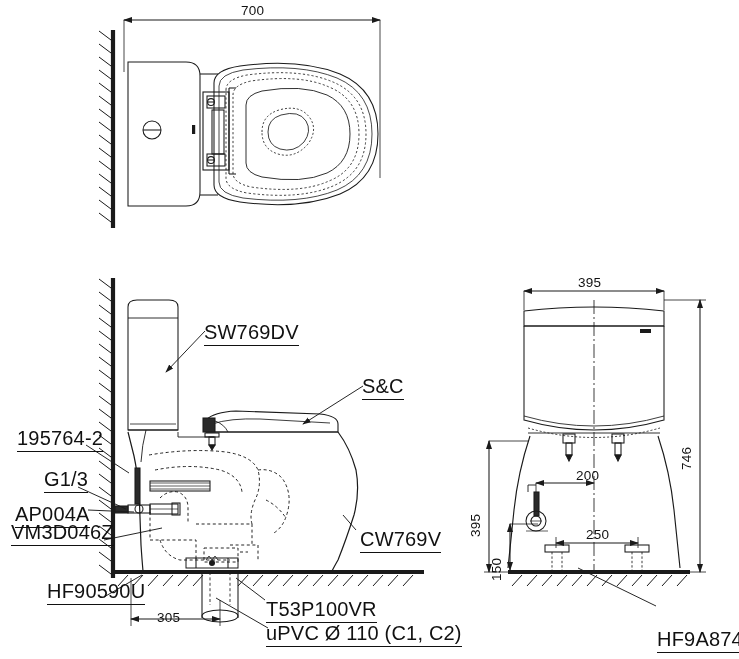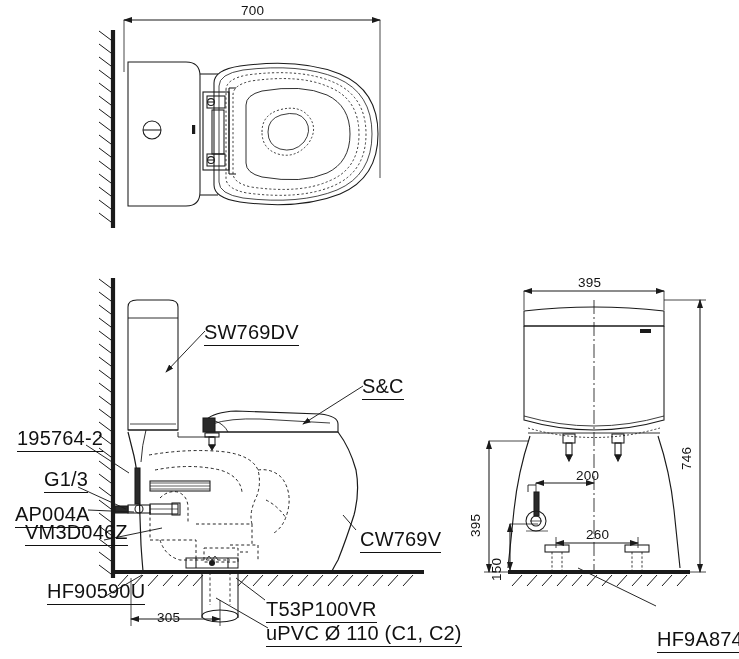--- a/index.html
+++ b/index.html
@@ -364,30 +364,30 @@
 
 <div class="dim" style="left:241px;top:3px;">700</div>
 
 <div class="lbl ul" style="left:204px;top:321px;">SW769DV</div>
 <div class="lbl ul" style="left:362px;top:375px;">S&amp;C</div>
 <div class="lbl ul" style="left:360px;top:528px;">CW769V</div>
 
 <div class="lbl ul" style="left:17px;top:427px;">195764-2</div>
 <div class="lbl ul" style="left:44px;top:468px;">G1/3</div>
 <div class="lbl ul" style="left:15px;top:491px;margin-top:12px;">AP004A</div>
-<div class="lbl ul" style="left:25px;top:521px;">VM3D046Z</div>
+<div class="lbl ul" style="left:11px;top:521px;">VM3D046Z</div>
 <div class="lbl ul" style="left:19px;top:580px;margin-left:28px;">HF90590U</div>
 
 <div class="lbl ul" style="left:266px;top:598px;">T53P100VR</div>
 <div class="lbl ul" style="left:266px;top:622px;">uPVC Ø 110 (C1, C2)</div>
 
 <div class="dim" style="left:157px;top:610px;">305</div>
 
 <div class="dim" style="left:578px;top:275px;">395</div>
 <div class="dim vdim" style="left:694px;top:455px;">746</div>
 <div class="dim vdim" style="left:483px;top:522px;">395</div>
 <div class="dim" style="left:544px;top:468px;margin-left:32px;">200</div>
 <div class="dim vdim" style="left:504px;top:566px;">150</div>
-<div class="dim" style="left:586px;top:527px;">260</div>
+<div class="dim" style="left:586px;top:527px;">250</div>
 
 <div class="lbl ul" style="left:657px;top:628px;">HF9A874</div>
 
 </div>
 
 </body></html>

